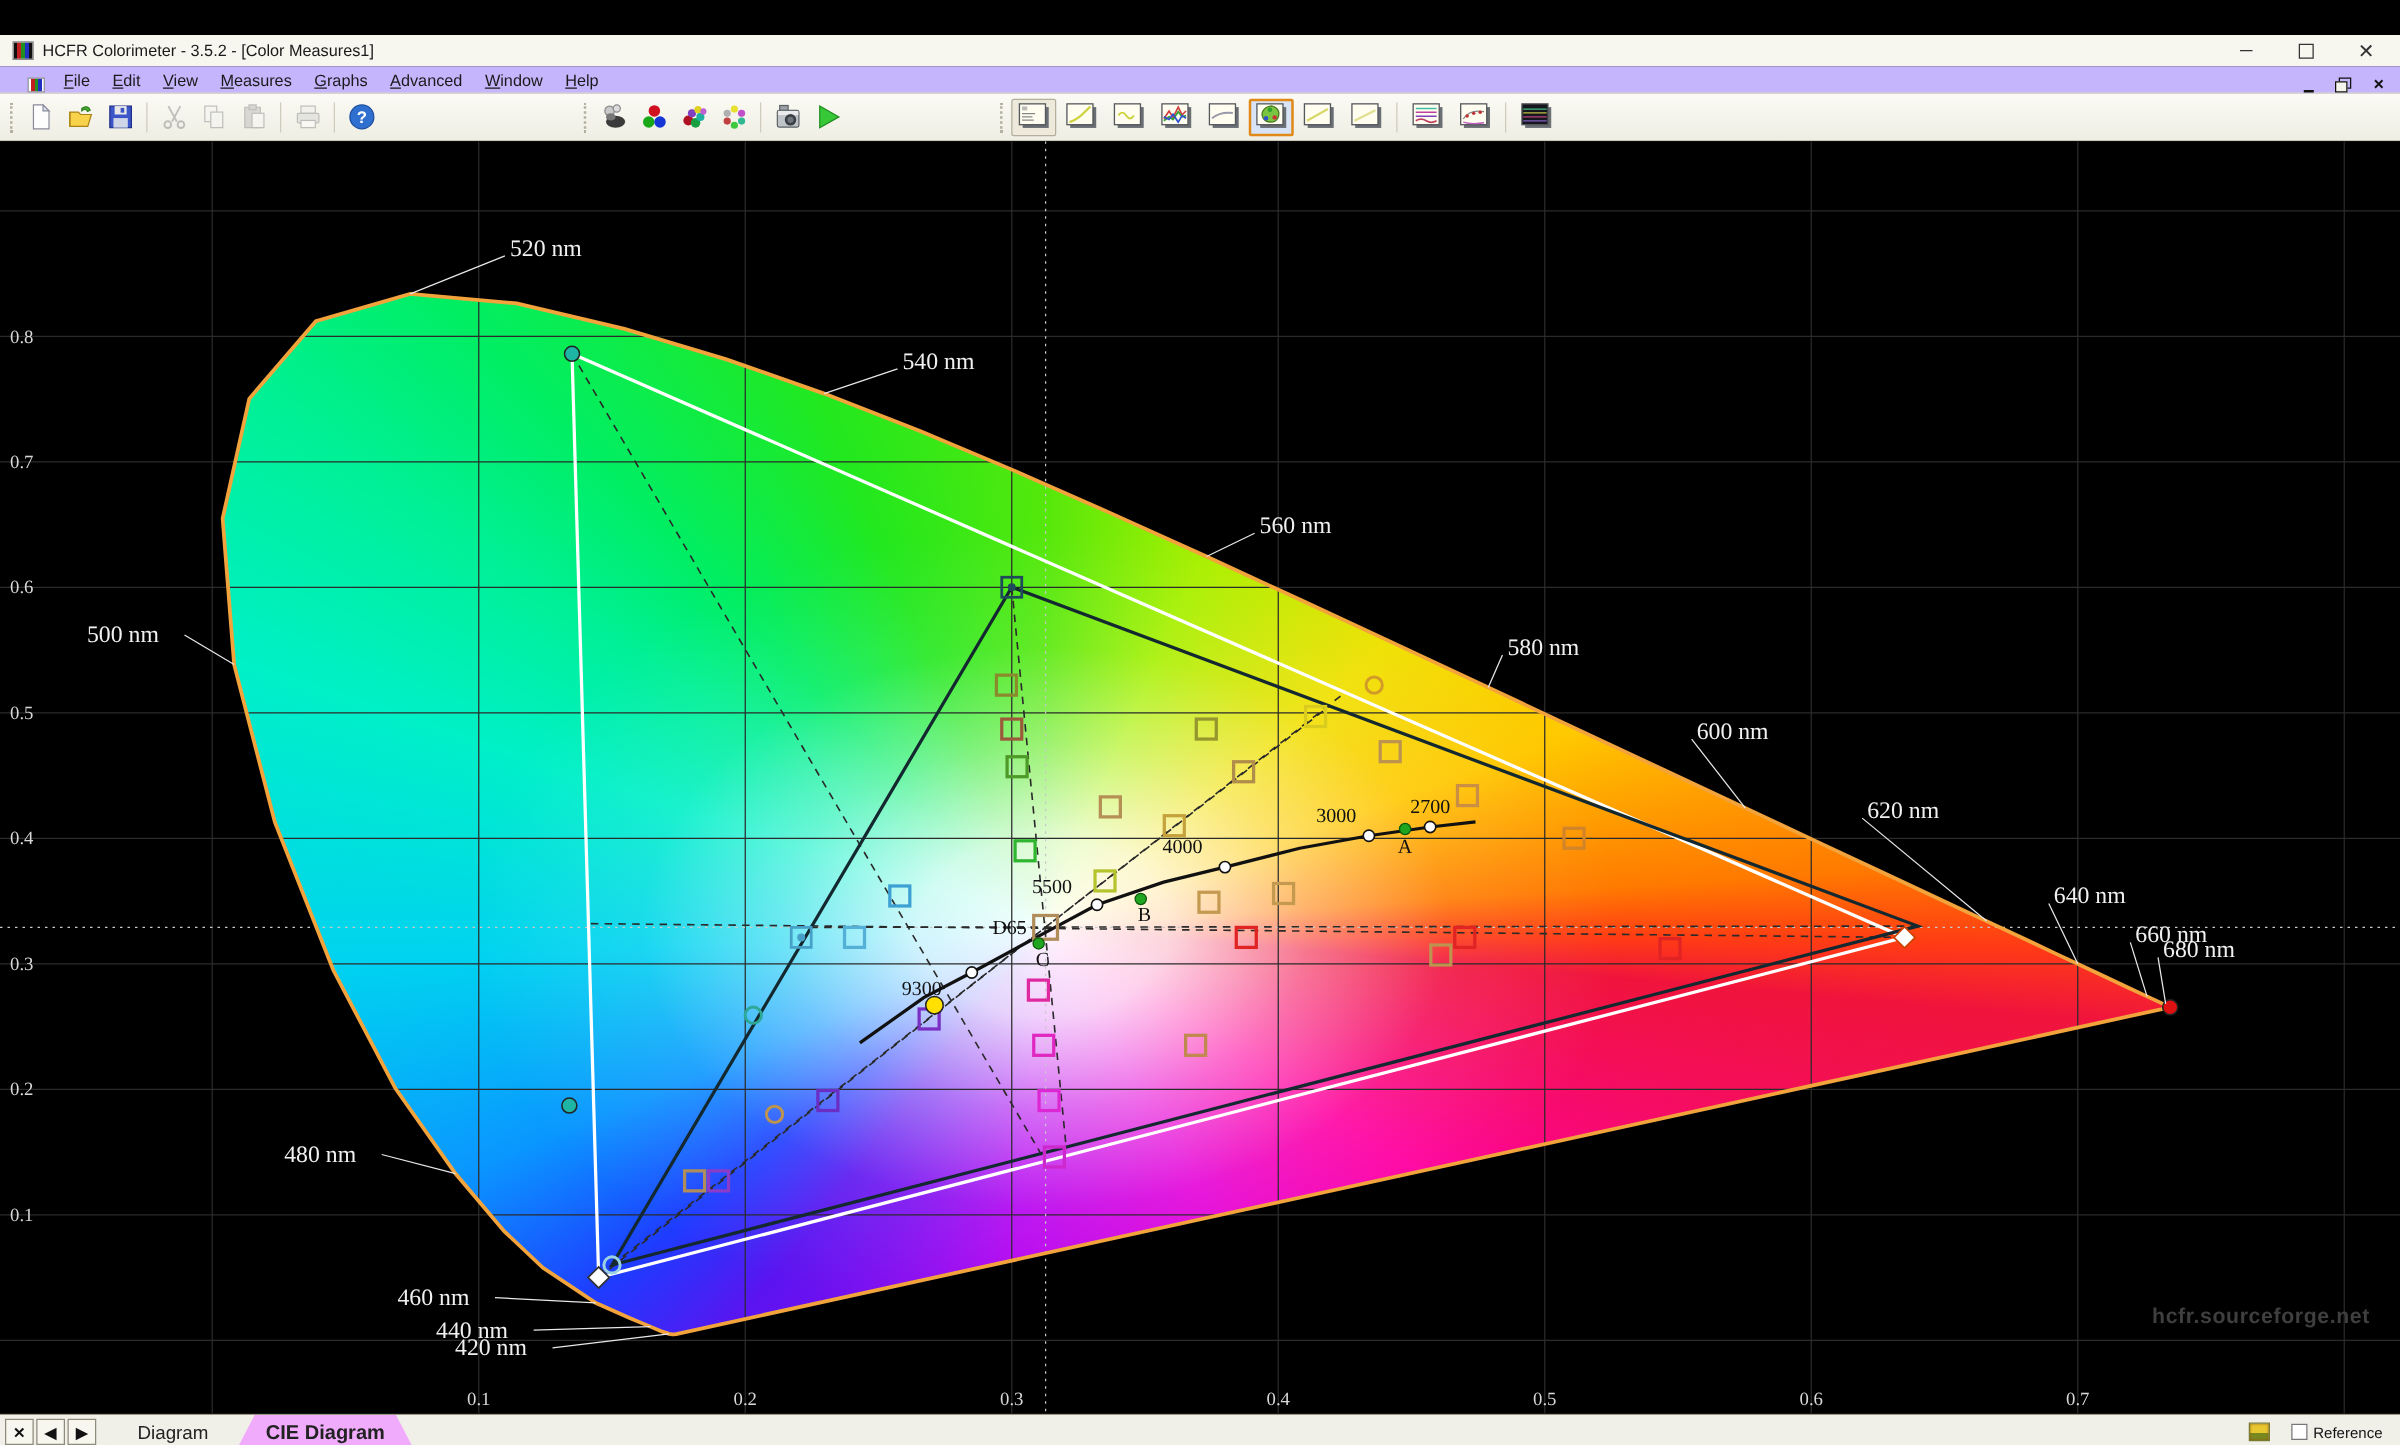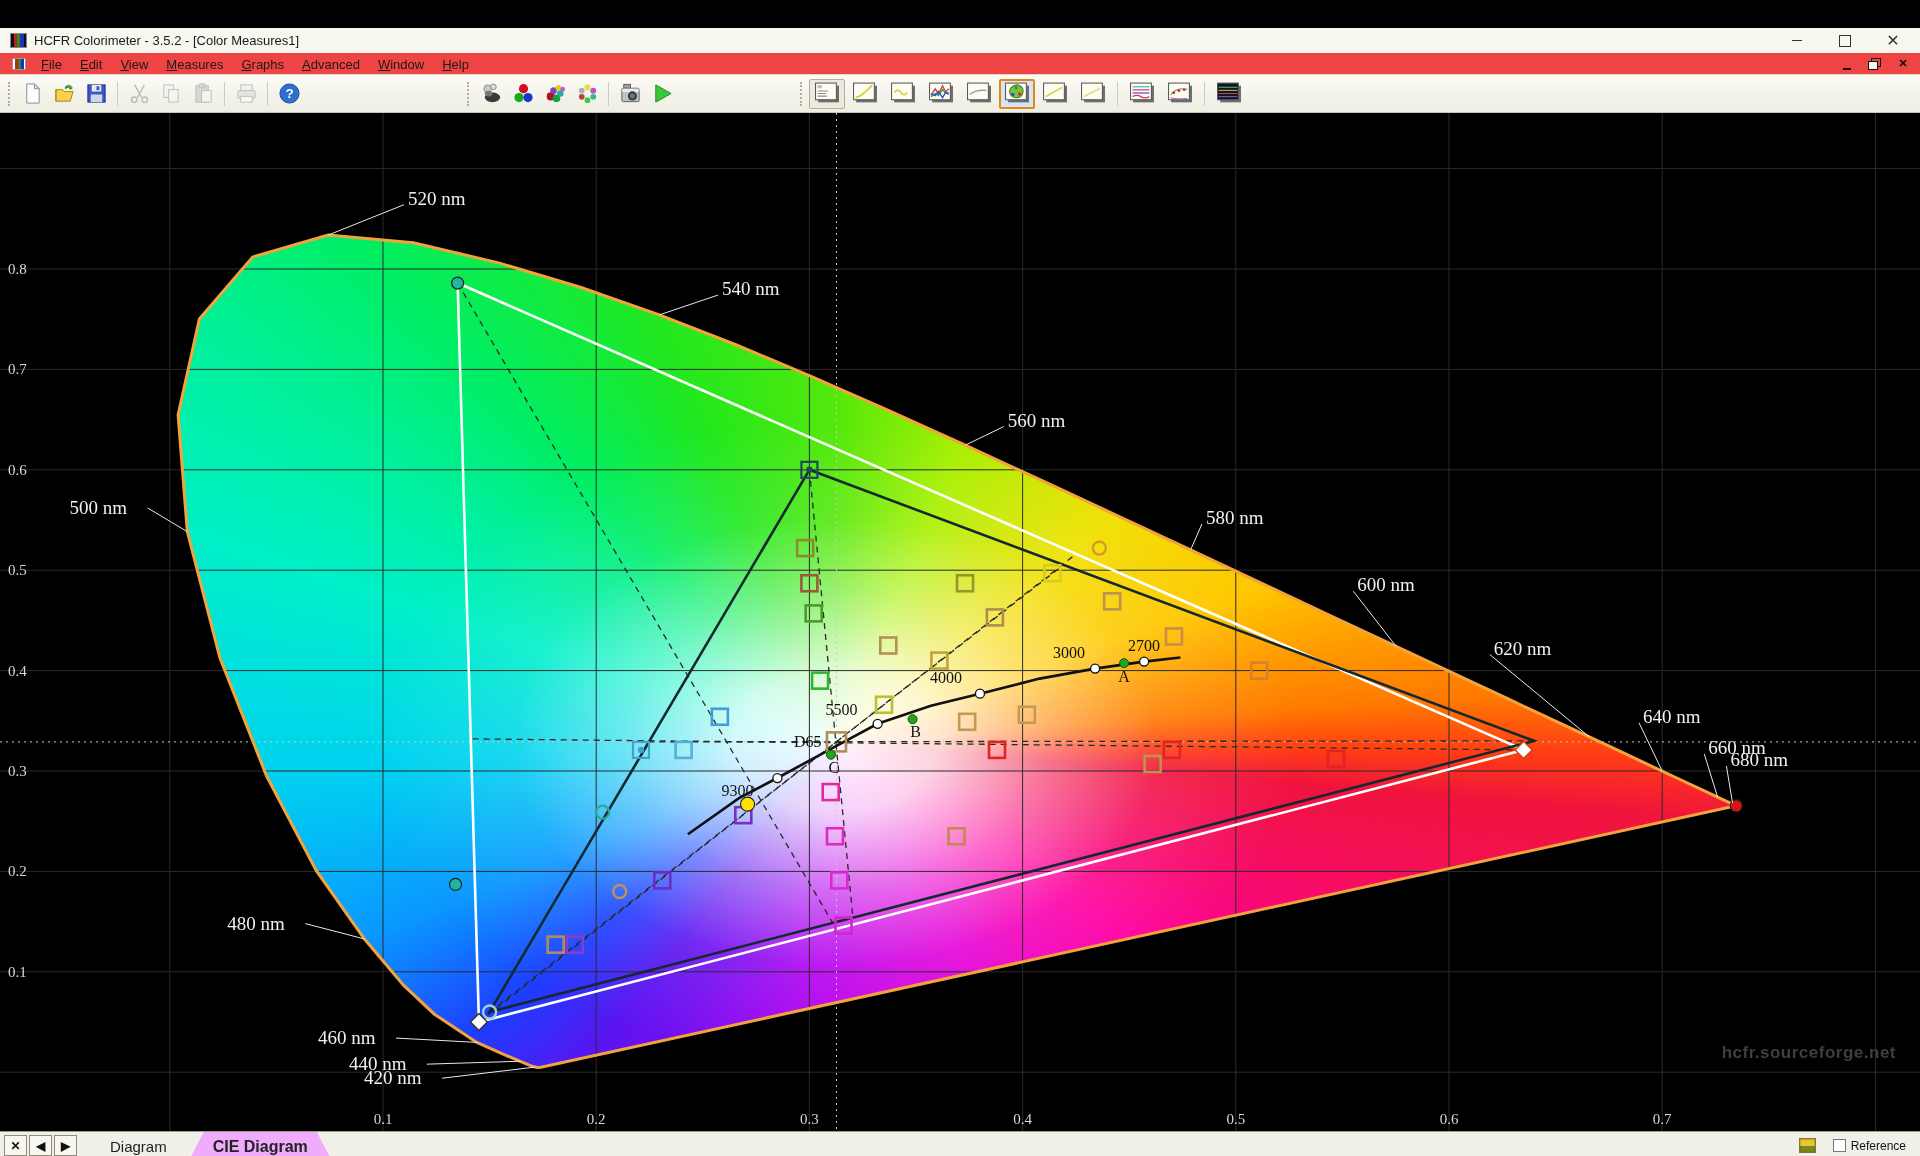--- a/index.html
+++ b/index.html
@@ -12,21 +12,21 @@
   .app-icon { width:17px; height:15px; margin:0 7px 0 4px; border:1px solid #888;
     background:linear-gradient(90deg,#101010 0 18%,#c02020 18% 40%,#209020 40% 62%,#2030c0 62% 84%,#101010 84%); }
   .title-text { font-size:13px; color:#1a1a1a; }
   .win-controls { margin-left:auto; display:flex; align-items:center; gap:30px; padding-right:12px; }
   .wc { width:18px; height:18px; display:flex; align-items:center; justify-content:center; color:#333; font-size:14px; cursor:default; }
   .wc-min::after { content:""; width:10px; border-bottom:1.5px solid #333; }
   .wc-max::after { content:""; width:10px; height:10px; border:1.5px solid #333; }
   .wc-close { font-size:16px; }
 
   
-  .menubar { height:22px; background:#ef4444; border-bottom:1px solid #dddacb; display:flex; align-items:center; padding-left:6px; flex:0 0 auto; }
+  .menubar { height:22px; background:#c4b5fd; border-bottom:1px solid #dddacb; display:flex; align-items:flex-end; padding-left:16px; flex:0 0 auto; }
   .mdi-icon { width:14px; height:12px; margin:0 6px; border:1px solid #999;
     background:linear-gradient(90deg,#fff 0 15%,#c02020 15% 40%,#209020 40% 65%,#2030c0 65% 90%,#fff 90%); }
   .menu-item { font-size:13px; color:#1a1a1a; padding:2px 9px; }
   .menu-item u { text-decoration:underline; }
   .mdi-controls { margin-left:auto; display:flex; gap:14px; padding-right:10px; align-items:center; }
   .mc { width:14px; height:12px; display:flex; align-items:flex-end; justify-content:center; color:#111; font-weight:bold; font-size:11px; }
   .mc-min::after { content:""; width:8px; border-bottom:2px solid #111; }
   .mc-rest { position:relative; }
   .mc-rest::before { content:""; position:absolute; right:1px; top:0; width:8px; height:7px; border:1.5px solid #111; }
   .mc-rest::after { content:""; position:absolute; left:0; bottom:0; width:8px; height:7px; border:1.5px solid #111; background:#f4f3ec; }

